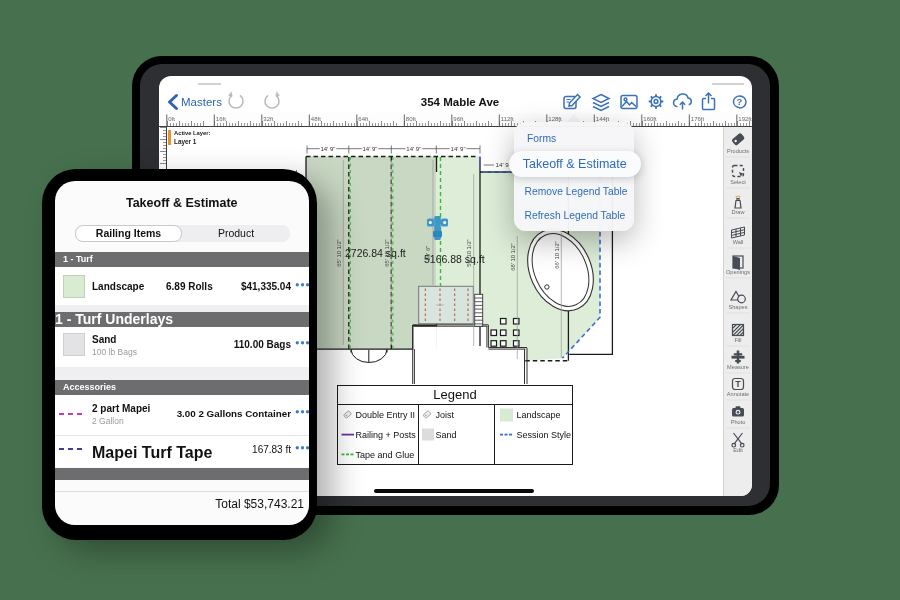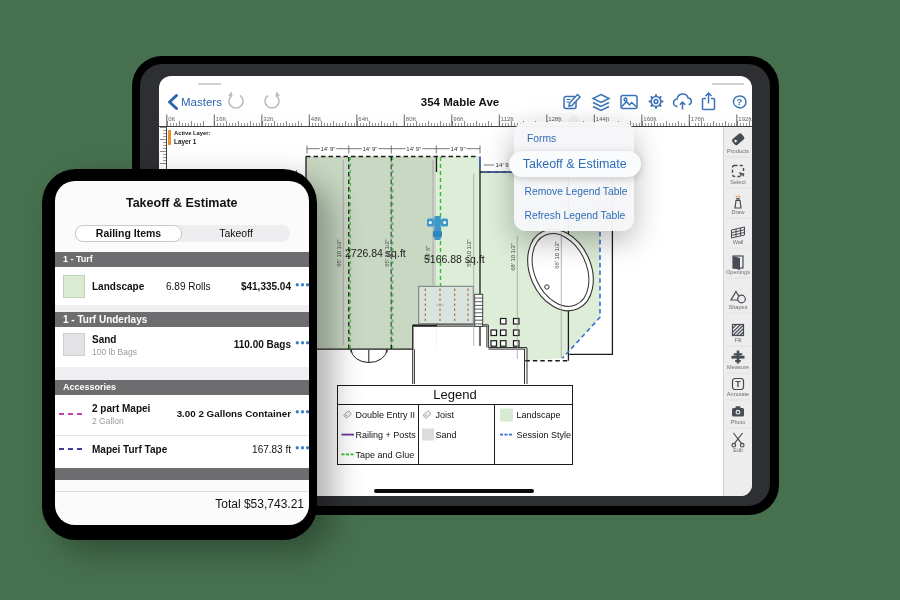--- a/index.html
+++ b/index.html
@@ -323,51 +323,51 @@
 <div class="abs" style="left:509px;top:150.5px;width:131.5px;height:26px;background:#fafbfd;border-radius:13px;box-shadow:0 2px 8px rgba(0,0,0,0.18);font-size:12.5px;color:#2e6cb5;text-align:center;line-height:26px">Takeoff &amp; Estimate</div>
 <div class="abs" style="left:524.6px;top:186px;font-size:10.3px;color:#2e6cb5">Remove Legend Table</div>
 <div class="abs" style="left:524.6px;top:209.5px;font-size:10.3px;color:#2e6cb5">Refresh Legend Table</div>
 
 <div class="abs" style="left:42px;top:169px;width:275px;height:371px;background:#000;border-radius:34px;box-shadow:15px 12px 32px rgba(0,0,0,0.32)"></div>
 <div class="abs" style="left:55px;top:181px;width:253.5px;height:344px;background:#fbfbfb;border-radius:20px;overflow:hidden">
 
   <div class="abs" style="left:0;top:15px;width:253.5px;text-align:center;font-size:12.5px;font-weight:bold;color:#111">Takeoff &amp; Estimate</div>
   <div class="abs" style="left:20px;top:44px;width:215px;height:16.5px;background:#eeeef0;border-radius:8px">
     <div class="abs" style="left:0;top:0;width:107px;height:16.5px;background:#fff;border:1px solid #c9c9cb;border-radius:8px;box-sizing:border-box;text-align:center;font-size:10.5px;font-weight:bold;line-height:15px;color:#111">Railing Items</div>
-    <div class="abs" style="left:107px;top:0;width:108px;height:16.5px;text-align:center;font-size:10.5px;line-height:16.5px;color:#111">Takeoff</div>
+    <div class="abs" style="left:107px;top:0;width:108px;height:16.5px;text-align:center;font-size:10.5px;line-height:16.5px;color:#111">Product</div>
   </div>
 
   <div class="abs" style="left:0;top:71px;width:253.5px;height:15px;background:#6d6d70;color:#fff;font-size:9px;font-weight:bold;line-height:15px;padding-left:8px;box-sizing:border-box">1 - Turf</div>
   <div class="abs" style="left:0;top:86px;width:253.5px;height:38.3px;background:#fff"></div>
   <div class="abs" style="left:7.5px;top:94px;width:22.5px;height:23px;background:#d9ecd2;border:1px solid #bdd3b8;box-sizing:border-box"></div>
   <div class="abs" style="left:37px;top:100px;font-size:10px;font-weight:bold;color:#111">Landscape</div>
-  <div class="abs" style="left:111px;top:100px;font-size:10px;font-weight:normal;color:#111">6.89 Rolls</div>
+  <div class="abs" style="left:111px;top:100px;font-size:10px;font-weight:bold;color:#111">6.89 Rolls</div>
   <div class="abs" style="left:150px;top:100px;width:86px;text-align:right;font-size:10px;font-weight:bold;color:#111">$41,335.04</div>
   <div class="abs" style="left:240px;top:99px;font-size:7.5px;font-weight:bold;color:#3a7bc8;letter-spacing:0.6px">●●●</div>
   <div class="abs" style="left:0;top:124.3px;width:253.5px;height:6.7px;background:#efeff2"></div>
 
-  <div class="abs" style="left:0;top:131px;width:253.5px;height:15px;background:#6d6d70;color:#fff;font-size:10px;font-weight:bold;line-height:15px;padding-left:8px;box-sizing:border-box">1 - Turf Underlays</div>
+  <div class="abs" style="left:0;top:131px;width:253.5px;height:15px;background:#6d6d70;color:#fff;font-size:14px;font-weight:bold;line-height:15px;padding-left:0;box-sizing:border-box">1 - Turf Underlays</div>
   <div class="abs" style="left:0;top:146px;width:253.5px;height:40px;background:#fff"></div>
   <div class="abs" style="left:7.5px;top:152px;width:22.5px;height:23px;background:#e3e3e5;border:1px solid #cfcfcf;box-sizing:border-box"></div>
   <div class="abs" style="left:37px;top:153px;font-size:10px;font-weight:bold;color:#111">Sand</div>
   <div class="abs" style="left:37px;top:165.5px;font-size:8.5px;color:#9b9b9b">100 lb Bags</div>
   <div class="abs" style="left:150px;top:158px;width:86px;text-align:right;font-size:10px;font-weight:bold;color:#111">110.00 Bags</div>
   <div class="abs" style="left:240px;top:157px;font-size:7.5px;font-weight:bold;color:#3a7bc8;letter-spacing:0.6px">●●●</div>
   <div class="abs" style="left:0;top:186px;width:253.5px;height:13px;background:#efeff2"></div>
 
   <div class="abs" style="left:0;top:199px;width:253.5px;height:15px;background:#6d6d70;color:#fff;font-size:9px;font-weight:bold;line-height:15px;padding-left:8px;box-sizing:border-box">Accessories</div>
   <div class="abs" style="left:0;top:214px;width:253.5px;height:40px;background:#fff"></div>
   <div class="abs" style="left:4px;top:232px;width:26px;height:2px;background:repeating-linear-gradient(90deg,#c43fae 0 5px,transparent 5px 9px)"></div>
   <div class="abs" style="left:37px;top:222px;font-size:10px;font-weight:bold;color:#111">2 part Mapei</div>
   <div class="abs" style="left:37px;top:234.5px;font-size:8.5px;color:#9b9b9b">2 Gallon</div>
   <div class="abs" style="left:100px;top:227px;width:136px;text-align:right;font-size:9.8px;font-weight:bold;color:#111">3.00 2 Gallons Container</div>
   <div class="abs" style="left:240px;top:226px;font-size:7.5px;font-weight:bold;color:#3a7bc8;letter-spacing:0.6px">●●●</div>
   <div class="abs" style="left:0;top:254px;width:253.5px;height:1px;background:#e4e4e4"></div>
   <div class="abs" style="left:0;top:255px;width:253.5px;height:31px;background:#fff"></div>
   <div class="abs" style="left:4px;top:267px;width:26px;height:2px;background:repeating-linear-gradient(90deg,#3d3d99 0 5px,transparent 5px 9px)"></div>
-  <div class="abs" style="left:37px;top:263px;font-size:10px;font-weight:bold;color:#111">Mapei Turf Tape</div>
+  <div class="abs" style="left:37px;top:263px;font-size:16px;font-weight:bold;color:#111">Mapei Turf Tape</div>
   <div class="abs" style="left:150px;top:263px;width:86px;text-align:right;font-size:10px;font-weight:normal;color:#111">167.83 ft</div>
   <div class="abs" style="left:240px;top:262px;font-size:7.5px;font-weight:bold;color:#3a7bc8;letter-spacing:0.6px">●●●</div>
   <div class="abs" style="left:0;top:287px;width:253.5px;height:12px;background:#6d6d70"></div>
   <div class="abs" style="left:0;top:310px;width:253.5px;height:1px;background:#dcdcdc"></div>
   <div class="abs" style="left:100px;top:316px;width:149px;text-align:right;font-size:12px;font-weight:normal;color:#111">Total $53,743.21</div>
 </div>
 
 </div>
 </body></html>

